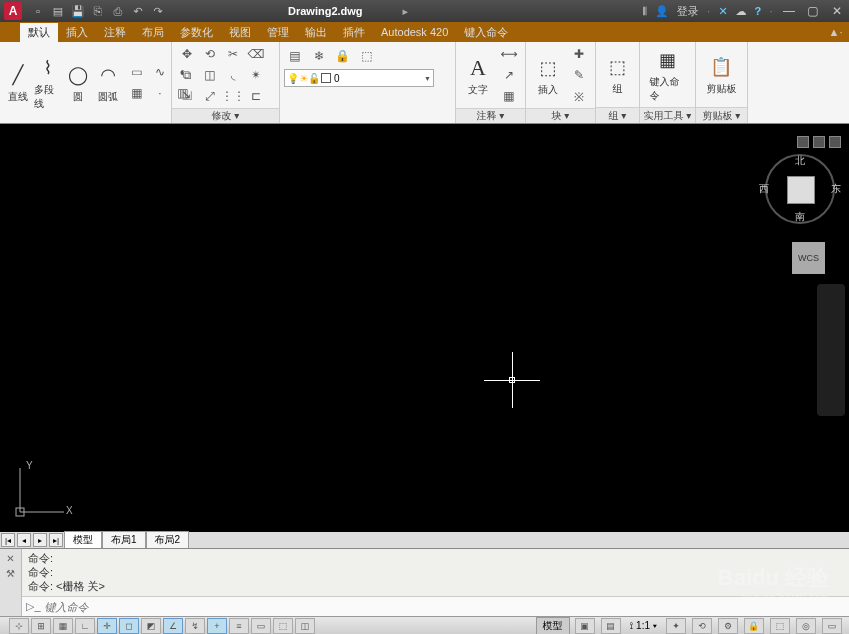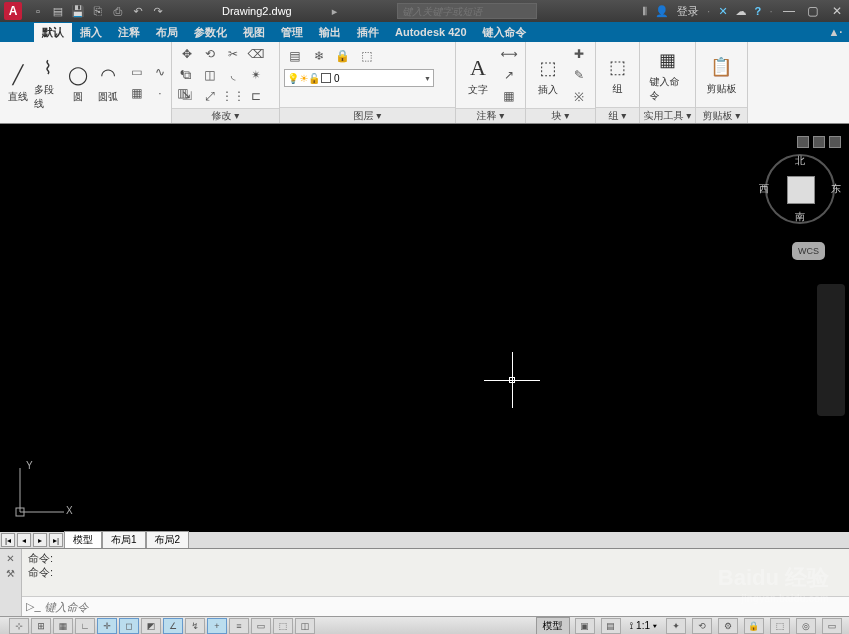--- a/index.html
+++ b/index.html
@@ -1,27 +1,27 @@
 <!DOCTYPE html>
 <html><head>
 <meta charset="utf-8">
 <style>
 * { margin: 0; padding: 0; box-sizing: border-box; font-family: "Microsoft YaHei", Arial, sans-serif; }
 body { width: 849px; height: 634px; background: #4a4a4a; overflow: hidden; position: relative; }
 
 .title-bar { height: 22px; background: linear-gradient(#505050, #3a3a3a); display: flex; align-items: center; padding: 0 4px; color: #ccc; font-size: 11px; }
 .app-icon { width: 18px; height: 18px; background: #c41e3a; border-radius: 2px; margin-right: 6px; display: flex; align-items: center; justify-content: center; color: #fff; font-weight: bold; font-size: 12px; }
 .qat-icon { width: 16px; height: 16px; margin: 0 2px; opacity: 0.8; cursor: pointer; display: inline-flex; align-items: center; justify-content: center; color: #ddd; }
-.title-text { flex: 0 0 auto; margin-left: 54px; color: #fff; }
+.title-text { flex: 0 0 auto; margin-left: 120px; color: #fff; font-weight: bold; }
 .search-box { margin-left: 60px; background: #5a5a5a; border: 1px solid #666; height: 16px; width: 140px; font-size: 10px; color: #999; padding: 0 4px; font-style: italic; }
 .title-right { margin-left: auto; display: flex; align-items: center; gap: 8px; }
 .login-btn { color: #ccc; font-size: 11px; }
 .win-btn { width: 16px; height: 14px; color: #ccc; cursor: pointer; display: inline-flex; align-items: center; justify-content: center; font-size: 12px; }
 
-.menu-bar { height: 20px; background: #0369a1; display: flex; align-items: center; padding-left: 34px; font-size: 11px; font-weight: bold; }
+.menu-bar { height: 20px; background: #a16207; display: flex; align-items: center; padding-left: 20px; font-size: 11px; }
 .menu-item { padding: 2px 8px; color: #ddd; cursor: pointer; }
 .menu-item.active { background: #f5f5f5; color: #333; }
 
 .ribbon { height: 82px; background: #f5f5f5; display: flex; border-bottom: 1px solid #888; }
 .ribbon-panel { border-right: 1px solid #ccc; display: flex; flex-direction: column; position: relative; }
 .panel-body { flex: 1; display: flex; align-items: center; padding: 2px 4px; gap: 2px; }
 .panel-title { height: 16px; background: #e8e8e8; font-size: 10px; text-align: center; color: #444; display: flex; align-items: center; justify-content: center; border-top: 1px solid #d0d0d0; }
 .big-btn { width: 36px; display: flex; flex-direction: column; align-items: center; font-size: 10px; color: #333; cursor: pointer; gap: 1px; }
 .big-btn .ico { width: 28px; height: 28px; display: flex; align-items: center; justify-content: center; font-size: 18px; }
 .small-grid { display: grid; grid-template-columns: repeat(4, 22px); gap: 1px; }
@@ -31,21 +31,21 @@
 .layer-row { display: flex; align-items: center; gap: 2px; font-size: 10px; }
 .colorbox { width: 10px; height: 10px; border: 1px solid #555; }
 
 .canvas-area { position: absolute; top: 124px; left: 0; right: 0; bottom: 102px; background: #000; }
 .vp-controls { position: absolute; top: 12px; right: 8px; display: flex; gap: 4px; color: #ccc; font-size: 10px; }
 .vp-btn { width: 12px; height: 12px; background: #555; border: 1px solid #888; cursor: pointer; }
 .viewcube { position: absolute; top: 30px; right: 14px; width: 70px; height: 70px; }
 .viewcube .cube { width: 28px; height: 28px; background: #ddd; border: 1px solid #888; position: absolute; top: 22px; left: 22px; }
 .viewcube .compass { position: absolute; width: 70px; height: 70px; border: 2px solid #555; border-radius: 50%; }
 .viewcube .dir { position: absolute; font-size: 10px; color: #ccc; }
-.wcs-badge { position: absolute; top: 118px; right: 24px; background: #aaa; color: #333; font-size: 9px; padding: 4px 6px; border-radius: 5px; }
+.wcs-badge { position: absolute; top: 118px; right: 24px; background: #aaa; color: #333; font-size: 9px; padding: 11px 6px; border-radius: 0; }
 .nav-bar { position: absolute; right: 4px; top: 160px; width: 28px; background: rgba(80,80,80,0.4); border-radius: 4px; padding: 4px 0; display: flex; flex-direction: column; align-items: center; gap: 6px; }
 .nav-ico { width: 20px; height: 20px; opacity: 0.4; }
 
 .crosshair { position: absolute; left: 512px; top: 256px; pointer-events: none; }
 .crosshair::before, .crosshair::after { content: ''; position: absolute; background: #fff; }
 .crosshair::before { width: 56px; height: 1px; left: -28px; top: 0; }
 .crosshair::after { width: 1px; height: 56px; left: 0; top: -28px; }
 .crosshair .pick { position: absolute; width: 6px; height: 6px; border: 1px solid #fff; left: -3px; top: -3px; }
 
 .ucs { position: absolute; bottom: 12px; left: 12px; color: #aaa; font-size: 10px; }
@@ -85,21 +85,20 @@
   <div class="app-icon">A</div>
   <span class="qat-icon">▫</span>
   <span class="qat-icon">▤</span>
   <span class="qat-icon">💾</span>
   <span class="qat-icon">⎘</span>
   <span class="qat-icon">⎙</span>
   <span class="qat-icon">↶</span>
   <span class="qat-icon">↷</span>
   <span class="title-text">Drawing2.dwg</span>
   <span style="margin-left:40px;color:#aaa">▸</span>
-  <input class="search-box" placeholder="键入关键字或短语" style="">
   <div class="title-right">
     <span style="color:#ccc">⦀</span>
     <span style="color:#ccc">👤</span>
     <span class="login-btn">登录</span>
     <span style="color:#888">·</span>
     <span style="color:#6cf">✕</span>
     <span style="color:#ccc">☁</span>
     <span style="color:#6cf;font-weight:bold">?</span>
     <span style="color:#888">·</span>
     <span class="win-btn">—</span>
@@ -184,21 +183,20 @@
       </div>
       <div class="layer-combo">
         <span style="color:#fa0">💡</span>
         <span style="color:#fa0">☀</span>
         <span style="color:#888">🔓</span>
         <span class="colorbox" style="background:#fff"></span>
         <span style="margin-left:3px">0</span>
         <span style="margin-left:auto" class="dropdown-arrow">▼</span>
       </div>
     </div>
-    <div class="panel-title">图层 ▾</div>
   </div>
 
   <div class="ribbon-panel" style="width:70px">
     <div class="panel-body">
       <div class="big-btn">
           <span class="ico" style="font-family:serif;font-size:22px">A</span>
           <span>文字</span>
         </div>
       <div style="display:flex;flex-direction:column;gap:1px">
         <span class="small-btn">⟷</span>
@@ -304,20 +302,21 @@
 
 <div class="cmd-area">
   <div class="cmd-left">
     <span style="font-size:10px;color:#666">✕</span>
     <span style="font-size:10px;color:#666">⚒</span>
   </div>
   <div class="cmd-body">
     <div class="cmd-history">
       <div>命令:</div>
       <div>命令:</div>
+      <div>命令: &lt;栅格 关&gt;</div>
     </div>
     <div class="cmd-input">
       <span class="prompt">▷_</span>
       <input placeholder="键入命令" style="">
     </div>
   </div>
 </div>
 
 <div class="status-bar">
   <div class="status-btns">

